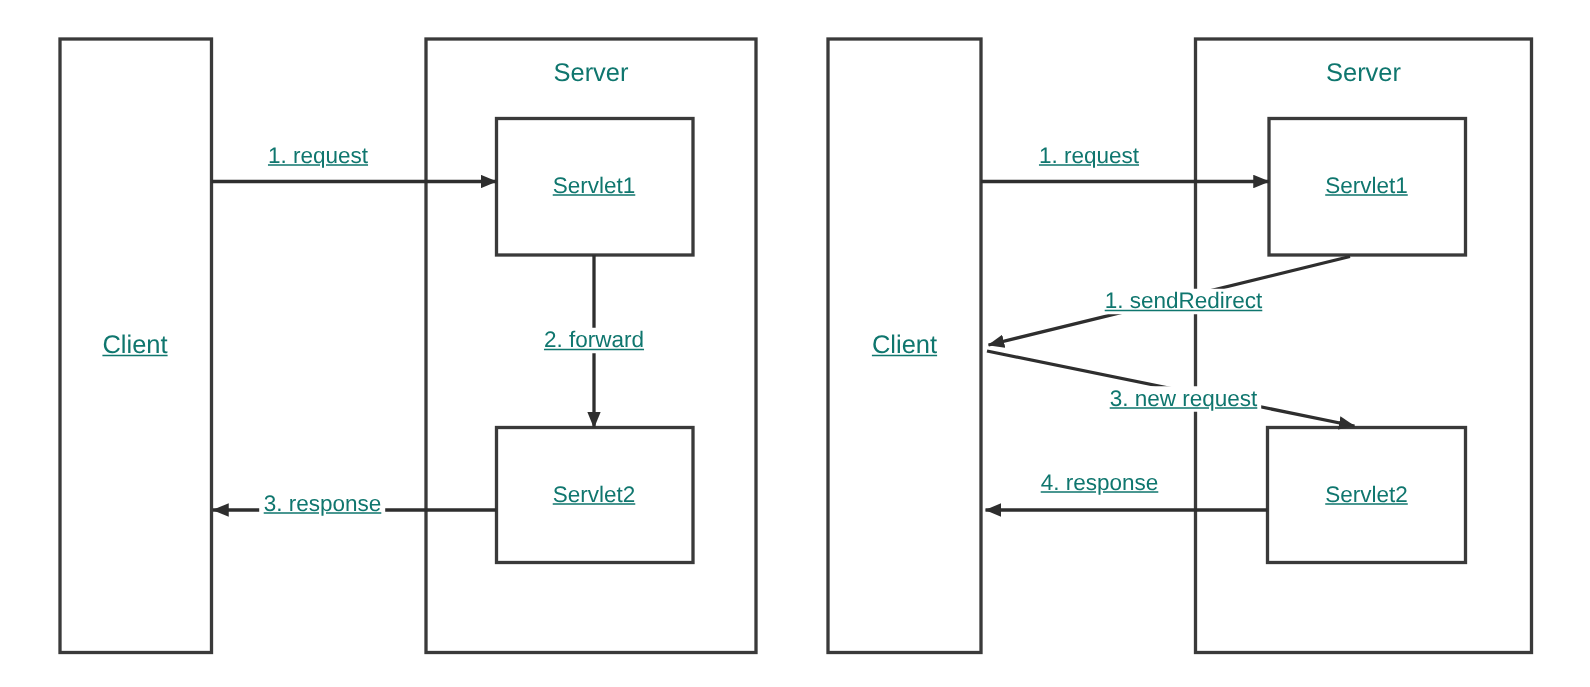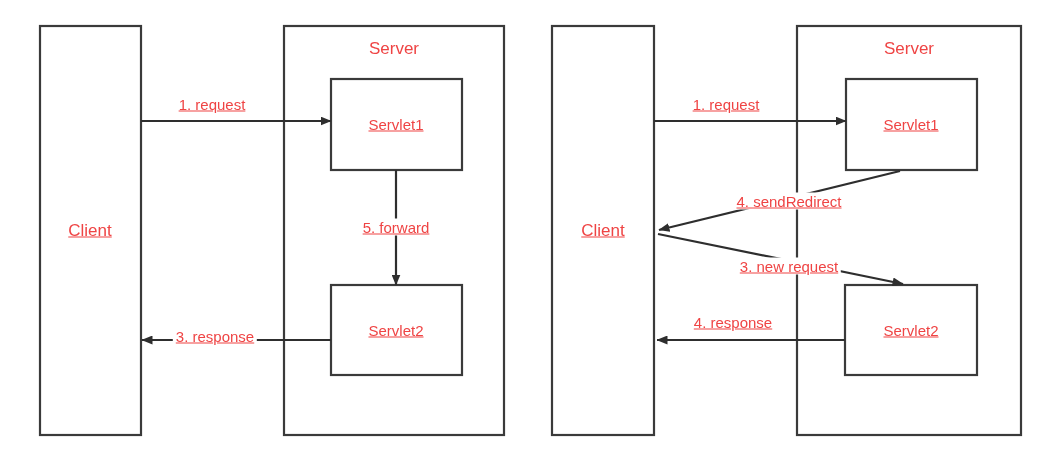--- a/index.html
+++ b/index.html
@@ -38,21 +38,21 @@
     stroke-width: 2.2;
   }
   .flow-line {
     stroke: #2e2e2e;
     stroke-width: 2.2;
     fill: none;
   }
   .lbl {
     position: absolute;
     font-family: "Liberation Sans", sans-serif;
-    color: #ef4444;
+    color: #0f766e;
     white-space: nowrap;
     line-height: 1;
   }
   .lbl-box {
     font-size: 17px;
   }
   .lbl-inner {
     font-size: 15px;
   }
   .lbl-flow {
@@ -99,26 +99,26 @@
     <line class="flow-line" x1="658" y1="234" x2="903" y2="284" marker-end="url(#arrowhead)"></line>
     <line class="flow-line" x1="845" y1="340" x2="657" y2="340" marker-end="url(#arrowhead)"></line>
   </svg>
 
   <div class="lbl lbl-box center-xy" style="left:90px; top:230px;">Client</div>
   <div class="lbl lbl-box center-x" style="left:394px; top:40px;">Server</div>
   <div class="lbl lbl-inner center-xy" style="left:396px; top:124px;">Servlet1</div>
   <div class="lbl lbl-inner center-xy" style="left:396px; top:330px;">Servlet2</div>
 
   <div class="lbl lbl-flow center-xy" style="left:212px; top:104px;">1. request</div>
-  <div class="lbl lbl-flow center-xy" style="left:396px; top:227px;">5. forward</div>
+  <div class="lbl lbl-flow center-xy" style="left:396px; top:227px;">2. forward</div>
   <div class="lbl lbl-flow center-xy" style="left:215px; top:336px;">3. response</div>
 
   <div class="lbl lbl-box center-xy" style="left:603px; top:230px;">Client</div>
   <div class="lbl lbl-box center-x" style="left:909px; top:40px;">Server</div>
   <div class="lbl lbl-inner center-xy" style="left:911px; top:124px;">Servlet1</div>
   <div class="lbl lbl-inner center-xy" style="left:911px; top:330px;">Servlet2</div>
 
   <div class="lbl lbl-flow center-xy" style="left:726px; top:104px;">1. request</div>
-  <div class="lbl lbl-flow center-xy" style="left:789px; top:201px;">4. sendRedirect</div>
+  <div class="lbl lbl-flow center-xy" style="left:789px; top:201px;">1. sendRedirect</div>
   <div class="lbl lbl-flow center-xy" style="left:789px; top:266px;">3. new request</div>
   <div class="lbl lbl-flow center-xy" style="left:733px; top:322px;">4. response</div>
 
 </div>
 
 </body></html>

